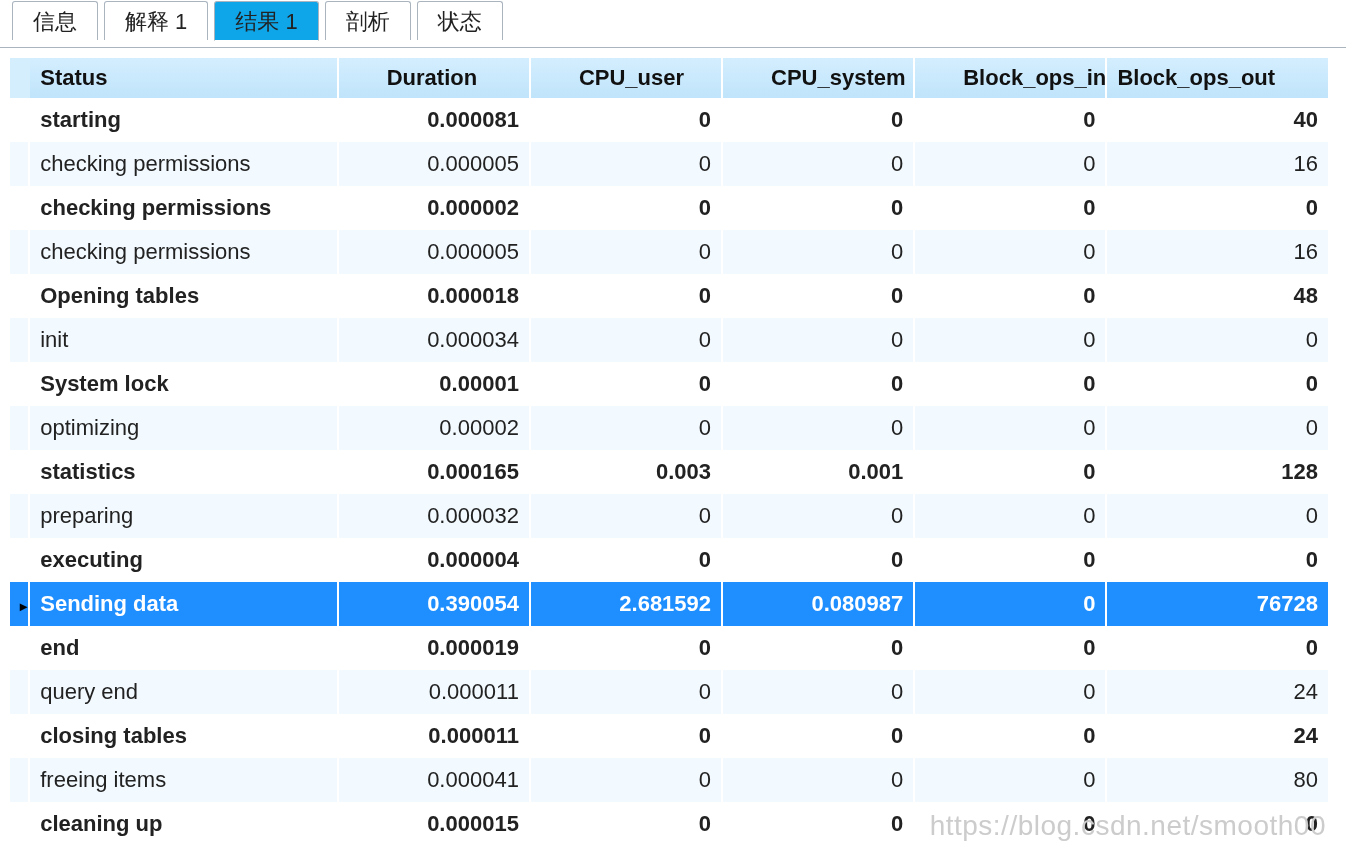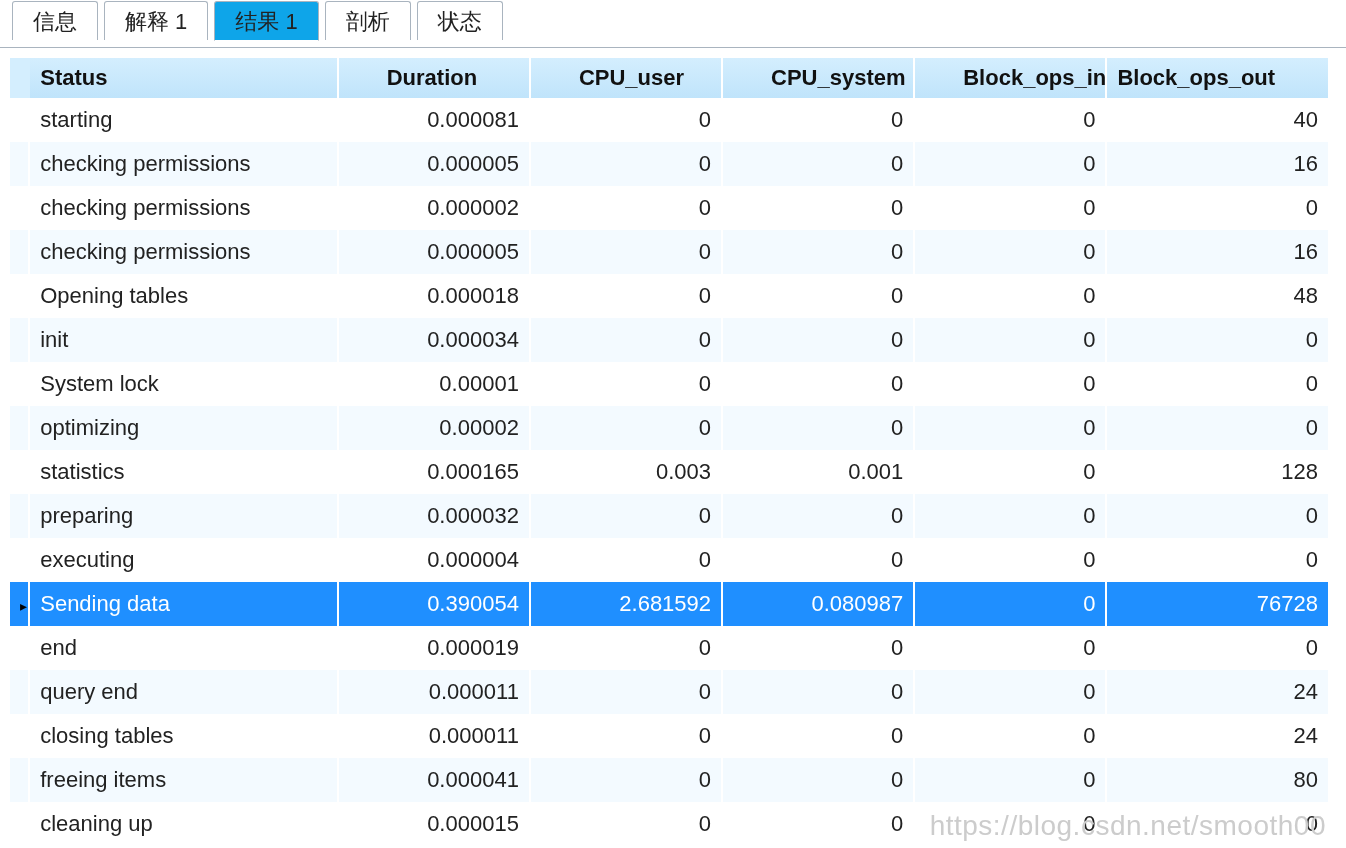--- a/index.html
+++ b/index.html
@@ -65,38 +65,38 @@
     height: 40px;
     margin-top: 39px;
   }
   table.grid th.col-status    { width: 305px; }
   table.grid th.col-num       { width: 190px; padding-left: 48px; }
   table.grid th.col-num-last  { width: 220px; }
   table.grid th.gutter        { width: 20px; background:#d4eefe; border-right:none; padding:0;}
   table.grid tbody tr {
     height: 44px;
   }
-  table.grid tbody tr.even { background: #ffffff; }
+  table.grid tbody tr.even { background: #ffffff; font-weight: bold; }
   table.grid tbody tr.odd  { background: #f3faff; }
   table.grid td {
     padding: 4px 10px 4px 10px;
     border-right: 2px solid #ffffff;
     font-size: 22px;
     vertical-align: middle;
     white-space: nowrap;
   }
   td.gutter {
     width: 20px; padding:0; text-align:center;
     border-right: 2px solid #ffffff;
     font-size: 18px;
     color:#222;
   }
   td.numcell { text-align: right; }
 
-  tr.selected          { background: #1f8fff !important; color:#ffffff; }
+  tr.selected          { background: #1f8fff !important; color:#ffffff;font-weight:bold; }
   tr.selected td       { color:#ffffff; }
   td.sel-gutter-marker::before { content:"\25B8"; font-size:14px; color:#000; }
 
   
   .watermark {
     position: absolute;
     right: 20px;
     bottom: 6px;
     font-size: 28px;
     color: #cccccc;

